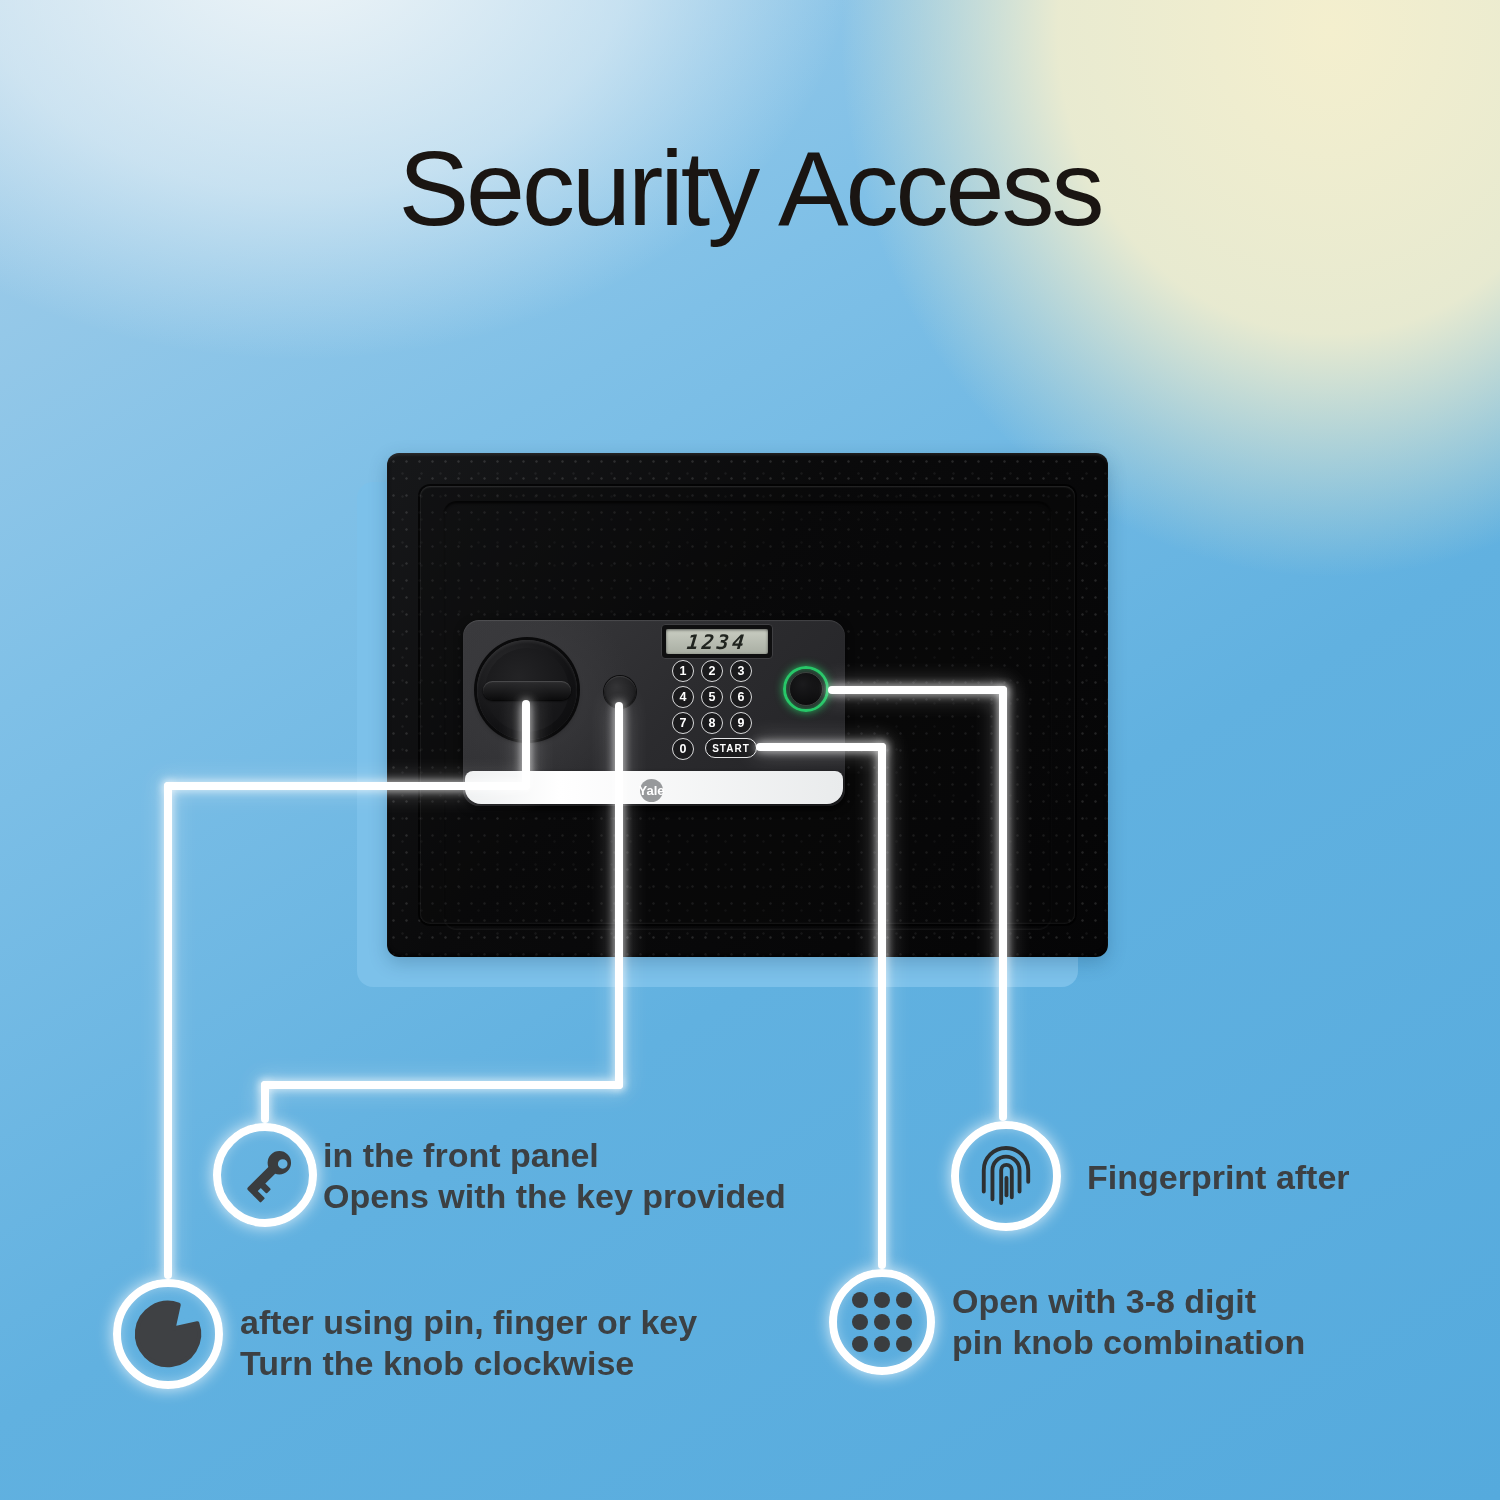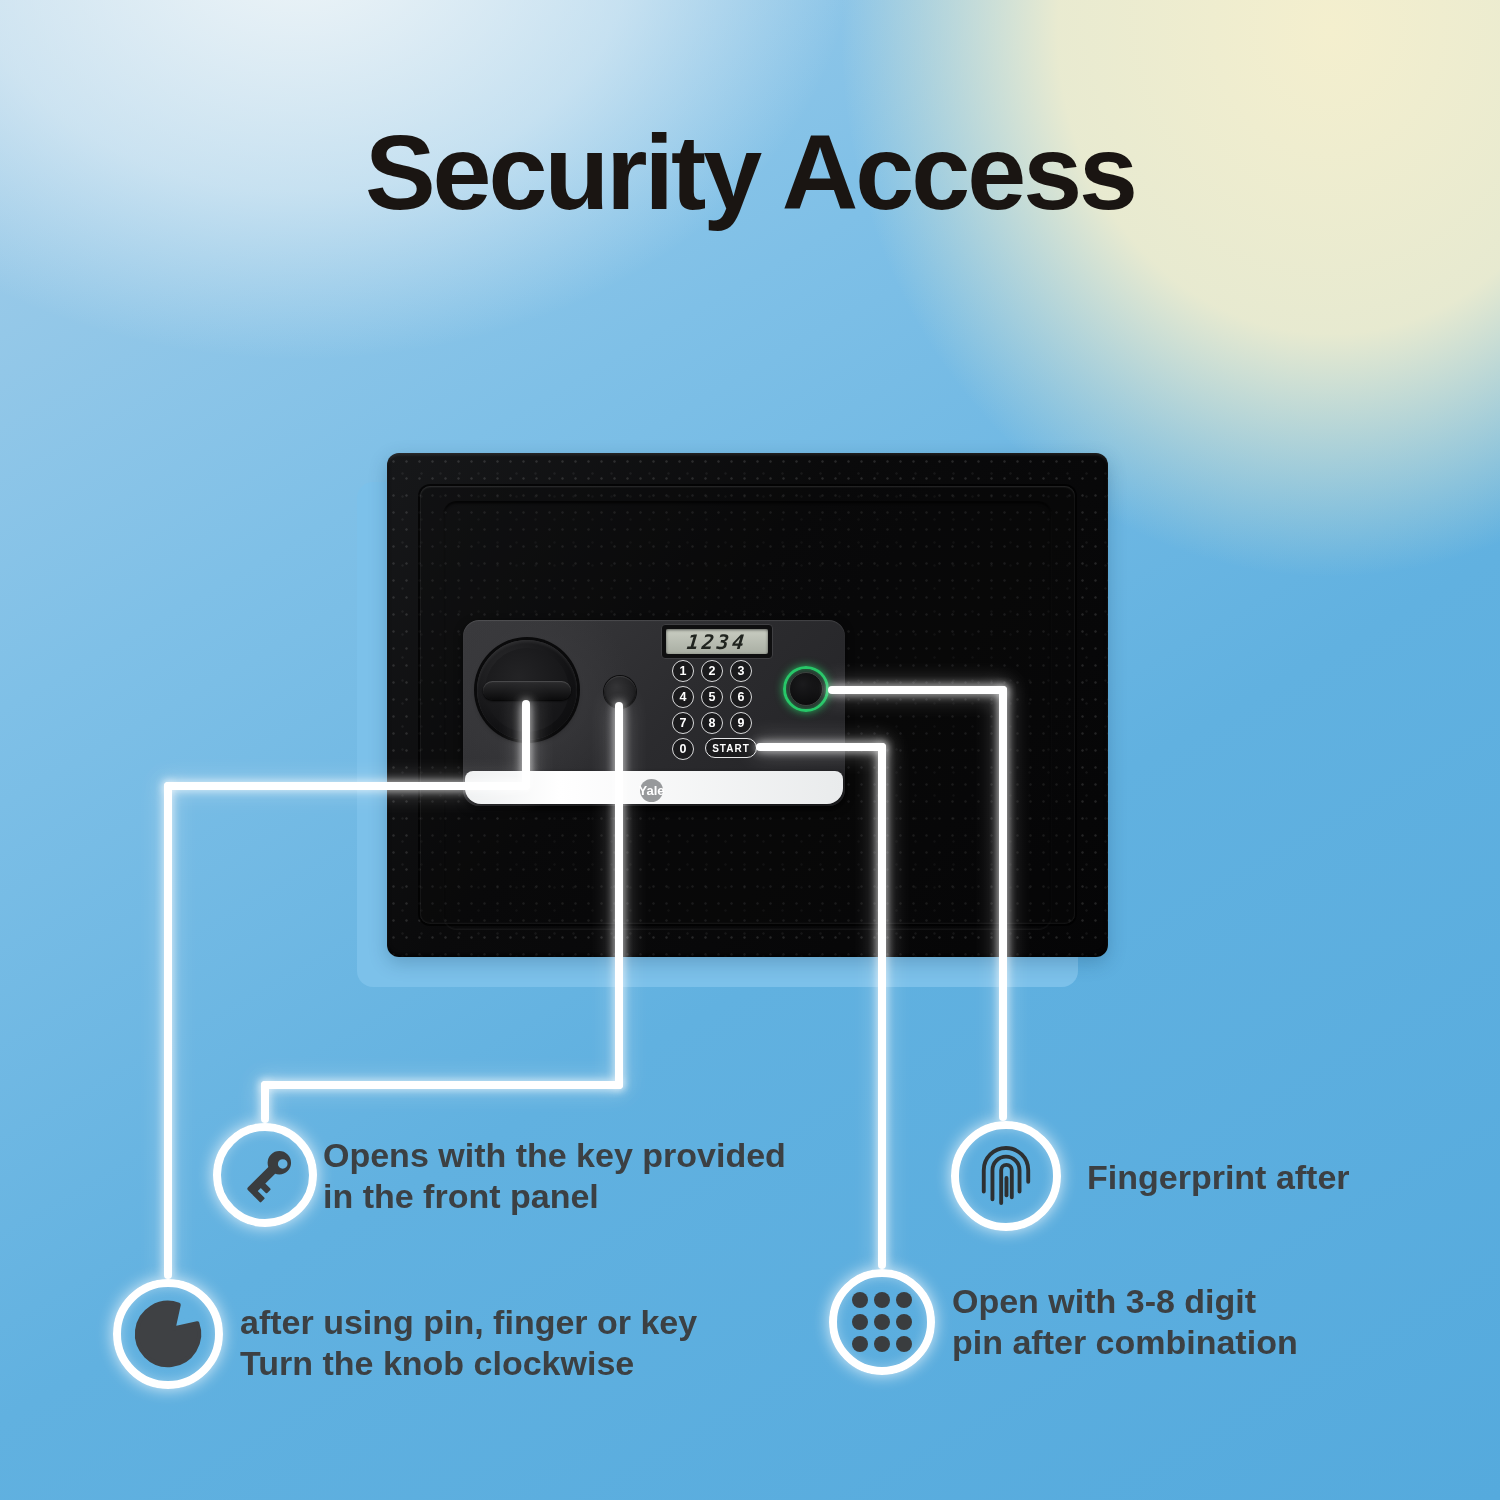--- a/index.html
+++ b/index.html
@@ -6,21 +6,21 @@
   .canvas{
     position:relative;width:1500px;height:1500px;overflow:hidden;
     font-family:"Liberation Sans",sans-serif;
     background:
       radial-gradient(680px 760px at 1330px 30px, #f4efce 0%, rgba(244,239,206,.9) 40%, rgba(244,239,206,0) 72%),
       radial-gradient(740px 560px at 300px -60px, rgba(241,246,248,.98) 0%, rgba(241,246,248,.55) 45%, rgba(241,246,248,0) 75%),
       linear-gradient(150deg,#a7cfe9 0%,#7fc0e7 30%,#61b1e0 60%,#55aadd 100%);
   }
   .title{
     position:absolute;left:0;right:0;top:112px;text-align:center;
-    font-size:106px;font-weight:700;letter-spacing:-3px;color:#1a1512;margin:0;
+    font-size:106px;font-weight:400;letter-spacing:-3px;color:#1a1512;margin:16px;
   }
   
   .backdrop{position:absolute;left:357px;top:482px;width:721px;height:505px;border-radius:16px;background:#7cc1ea;z-index:1;}
   
   .safe{
     position:absolute;left:387px;top:453px;width:721px;height:504px;border-radius:12px;z-index:2;
     background:
       radial-gradient(circle, rgba(255,255,255,.12) .8px, transparent 1.6px) 0 0/13px 17px,
       radial-gradient(circle, rgba(255,255,255,.06) .8px, transparent 1.6px) 6px 9px/19px 23px,
       linear-gradient(130deg,#17181a 0%,#0a0a0b 40%,#050506 100%);
@@ -140,22 +140,22 @@
     <svg width="64" height="64" viewBox="0 0 60 60">
       <g transform="rotate(45 30 32)" fill="#3a3d3f">
         <path fill-rule="evenodd" d="M30 2 a11 11 0 1 1 0 22 a11 11 0 1 1 0-22 M33 7 a4.5 4.5 0 1 0 0 9 a4.5 4.5 0 1 0 0-9"></path>
         <rect x="25.5" y="20" width="9" height="32" rx="2"></rect>
         <rect x="33" y="36" width="9" height="6" rx="1"></rect>
         <rect x="33" y="46" width="11" height="6" rx="1"></rect>
       </g>
     </svg>
   </div>
   <div class="callout-text" style="left:323px;top:1135px">
+    <div>in the front panel</div>
     <div>Opens with the key provided</div>
-    <div>in the front panel</div>
   </div>
 
   <div class="ring" style="left:113px;top:1279px;width:110px;height:110px">
     <svg width="84" height="84" viewBox="0 0 100 100">
       <path d="M84.8 37.3 A37 37 0 1 1 62.7 15.2 L56.5 43.5 Z" fill="#3f4144" stroke="#3f4144" stroke-width="5" stroke-linejoin="round"></path>
     </svg>
   </div>
   <div class="callout-text" style="left:240px;top:1302px">
     <div>after using pin, finger or key</div>
     <div>Turn the knob clockwise</div>
@@ -181,16 +181,16 @@
       <circle cx="11" cy="33" r="8"></circle>
         <circle cx="33" cy="33" r="8"></circle>
         <circle cx="55" cy="33" r="8"></circle>
       <circle cx="11" cy="55" r="8"></circle>
         <circle cx="33" cy="55" r="8"></circle>
         <circle cx="55" cy="55" r="8"></circle>
     </svg>
   </div>
   <div class="callout-text" style="left:952px;top:1281px">
     <div>Open with 3-8 digit</div>
-    <div>pin after combination</div>
+    <div>pin knob combination</div>
   </div>
 
 </div>
 
 </body></html>

